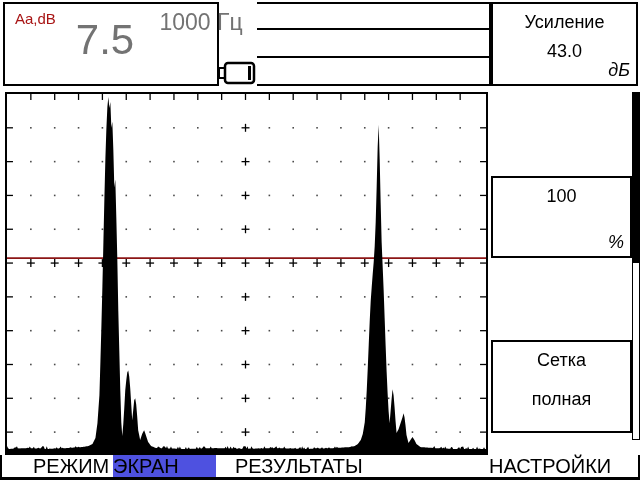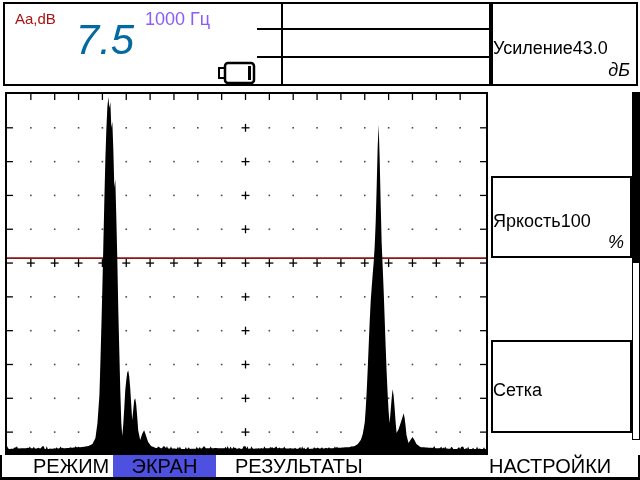--- a/index.html
+++ b/index.html
@@ -5,81 +5,81 @@
   html,body{margin:0;padding:0;}
   body{
     width:640px;height:480px;position:relative;overflow:hidden;
     background:#ffffff;
     font-family:"Liberation Sans", sans-serif;
     -webkit-font-smoothing:antialiased;
   }
   .abs{position:absolute;box-sizing:border-box;}
   .cell{border:2px solid #000;background:#fff;}
   
-  #panel-measure{left:3px;top:2px;width:280px;height:84px;}
+  #panel-measure{left:3px;top:2px;width:216px;height:84px;}
   #mode-label{left:10px;top:6px;font-size:15px;color:#a01212;}
   #mode-value{left:55px;top:12px;width:90px;text-align:center;font-size:42px;color:#a81414;}
-  #freq-value{left:140px;top:5px;width:112px;text-align:left;font-size:18px;color:#8b5cf6;}
+  #freq-value{left:140px;top:5px;width:112px;text-align:center;font-size:23px;color:#737373;}
   #battery{left:212px;top:56px;width:40px;height:26px;}
   
   #info-rows{left:257px;top:2px;width:234px;height:84px;display:grid;grid-template-rows:1fr 1fr 1fr;}
   #info-rows .irow{border:2px solid #000;border-left:none;}
   #info-rows .irow + .irow{border-top:none;}
   
-  .param{display:flex;align-items:center;color:#000;font-size:18px;position:relative;}
+  .param{display:flex;flex-direction:column;align-items:center;color:#000;font-size:18px;position:relative;}
   .param .p-label{margin-top:8px;}
   .param .p-value{margin-top:8px;}
   .param .p-unit{position:absolute;right:6px;bottom:3px;font-style:italic;}
   #param-gain{left:491px;top:2px;width:147px;height:84px;}
   #param-bright{left:491px;top:92px;width:141px;height:82px;}
   #param-grid{left:491px;top:174px;width:141px;height:93px;gap:10px;}
   
   #scrollbar{left:632px;top:92px;width:8px;height:348px;border:1px solid #000;background:#fff;}
   #scroll-thumb{position:absolute;left:0;top:0;width:100%;background:#000;}
   
   #plot{left:5px;top:92px;width:483px;height:363px;border:2px solid #000;background:#fff;}
   #plot svg{display:block;width:100%;height:100%;}
   
   #menu-bar{left:0;top:455px;width:640px;height:22px;background:#fff;border-left:2px solid #000;border-right:2px solid #000;}
   .menu-item{position:absolute;top:0;height:22px;line-height:22px;font-size:20px;color:#000;white-space:nowrap;}
-  #menu-screen-box{left:111px;width:103px;text-align:center;}
+  #menu-screen-box{left:111px;width:103px;}
   #bottom-strip{left:0;top:477px;width:640px;height:3px;background:#000;}
 </style>
 </head>
 <body>
 
 <div class="abs cell" id="panel-measure">
   <div class="abs" id="mode-label" style="color: rgb(168, 20, 20);">Aa,dB</div>
-  <div class="abs" id="mode-value" style="color: #0369a1; font-style: italic;">7.5</div>
+  <div class="abs" id="mode-value" style="color: #737373;">7.5</div>
   <div class="abs" id="freq-value">1000 Гц</div>
   <svg class="abs" id="battery" viewBox="0 0 40 26">
     <rect x="8" y="3" width="29" height="20" rx="3" fill="none" stroke="#000" stroke-width="2.5"></rect>
     <rect x="2" y="8" width="6" height="10" fill="none" stroke="#000" stroke-width="2"></rect>
     <rect x="31" y="6" width="3" height="14" fill="#000"></rect>
   </svg>
 </div>
 
 <div class="abs" id="info-rows">
   <div class="irow"></div>
   <div class="irow"></div>
   <div class="irow"></div>
 </div>
 
 <div class="abs cell param" id="param-gain">
   <div class="p-label">Усиление</div>
   <div class="p-value">43.0</div>
   <div class="p-unit">дБ</div>
 </div>
 <div class="abs cell param" id="param-bright">
-  <div class="p-label">Яркость</div>
   <div class="p-value">100</div>
   <div class="p-unit">%</div>
 </div>
 <div class="abs cell param" id="param-grid">
   <div class="p-label">Сетка</div>
+  <div class="p-value">полная</div>
 </div>
 
 <div class="abs" id="scrollbar">
   <div id="scroll-thumb" style="top: 0%; height: 49%;"></div>
 </div>
 
 <div class="abs" id="plot">
   <svg id="plot-svg" viewBox="0 0 482 361" preserveAspectRatio="none">
       <line x1="24" y1="0" x2="24" y2="6" stroke="#000" stroke-width="1.3"></line>
       <line x1="48" y1="0" x2="48" y2="6" stroke="#000" stroke-width="1.3"></line>

